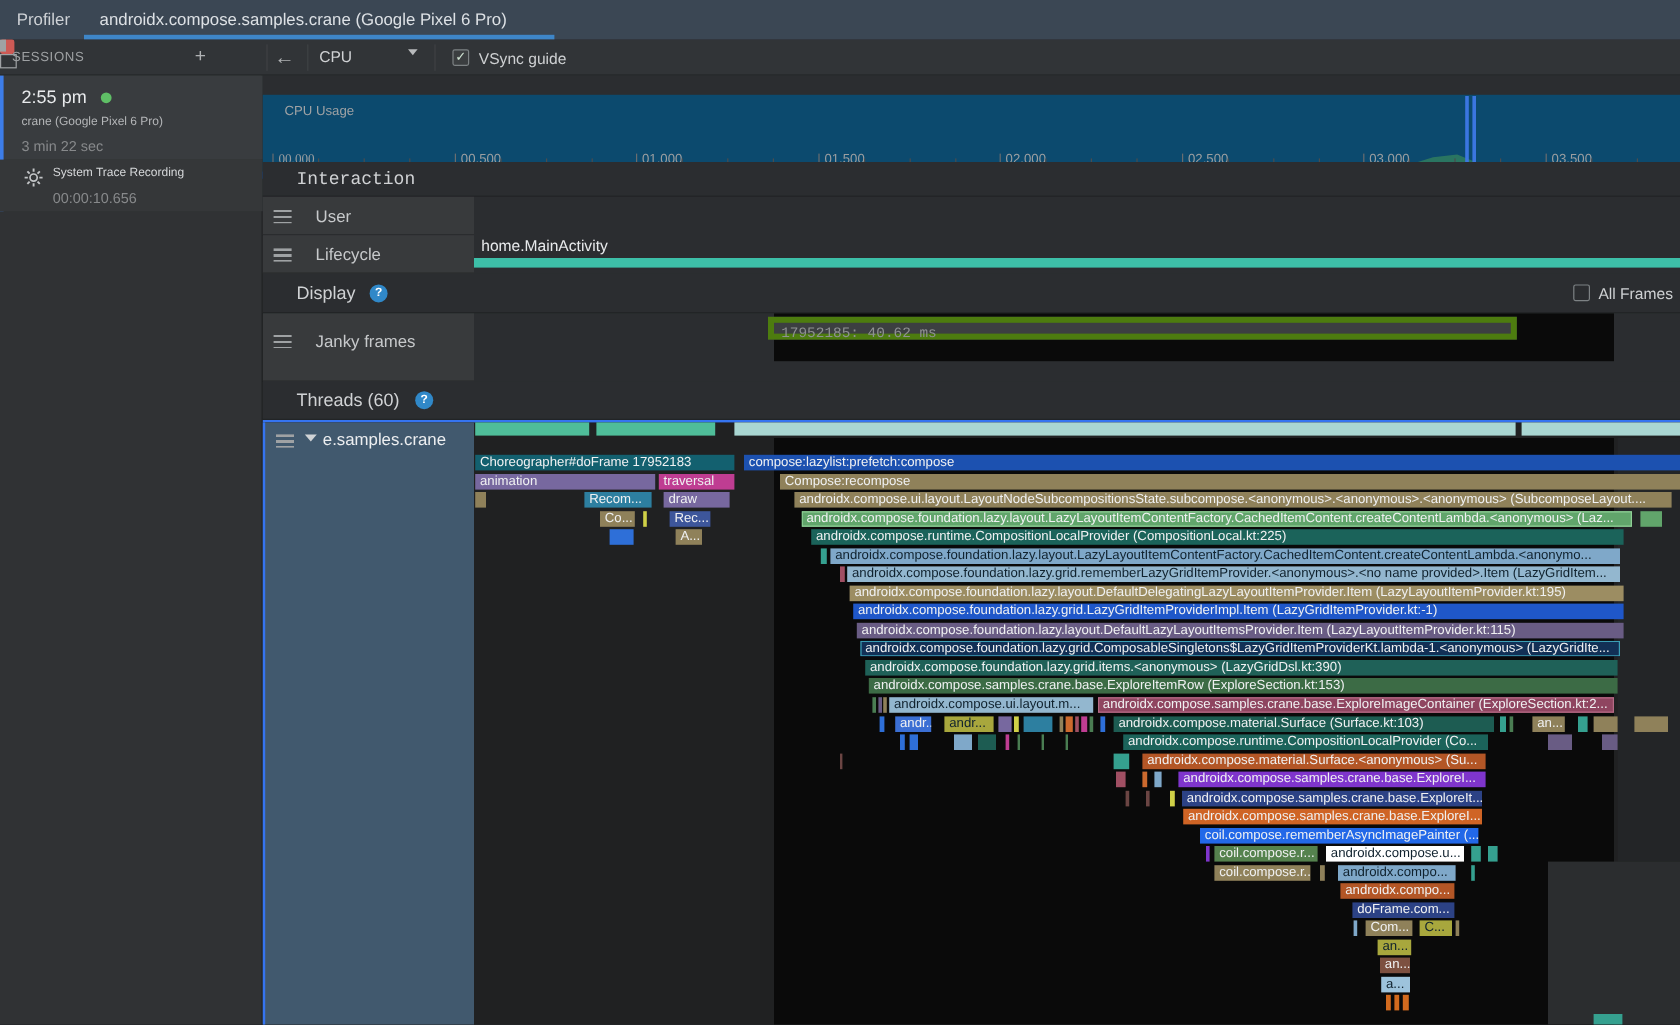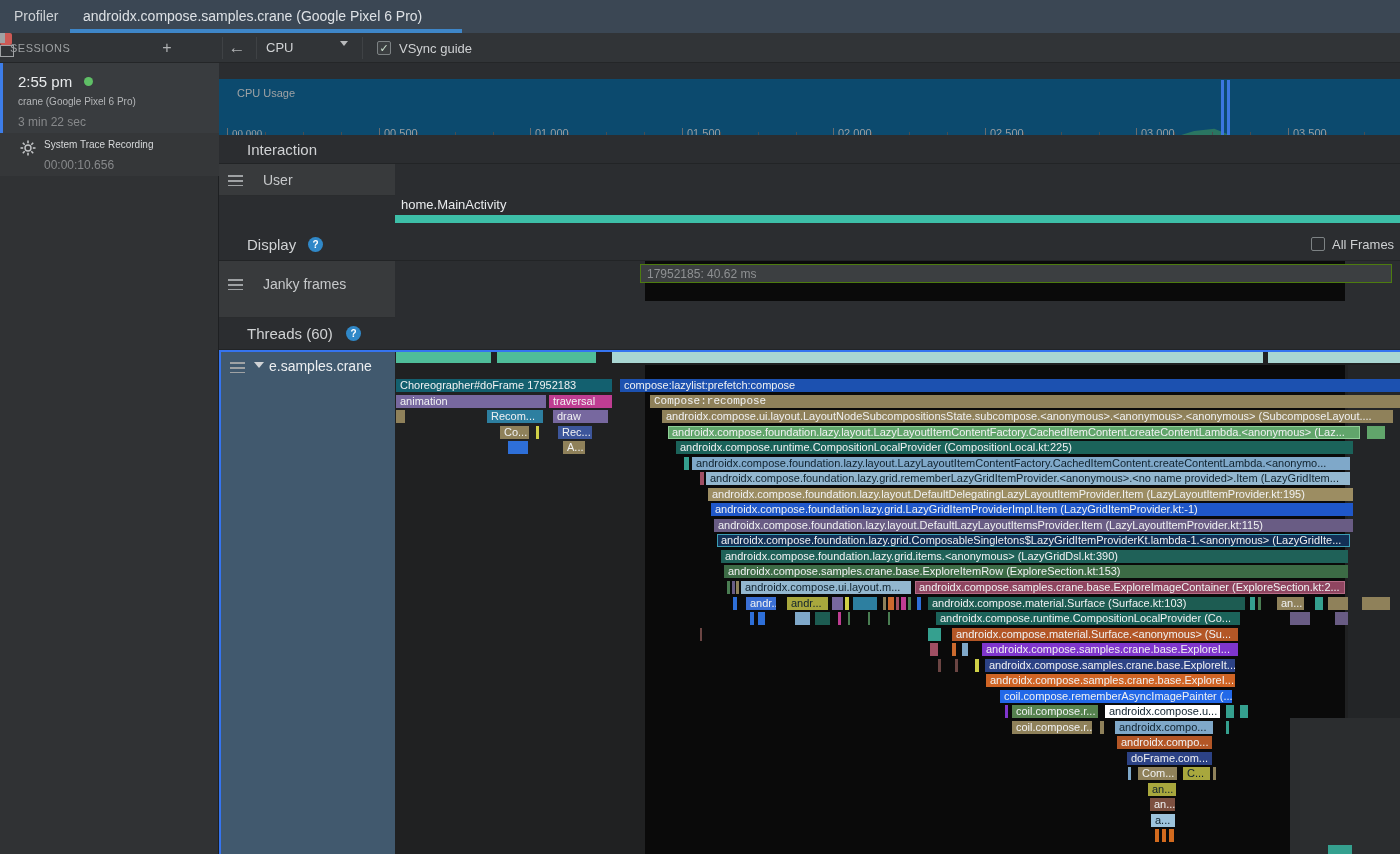--- a/index.html
+++ b/index.html
@@ -62,21 +62,21 @@
   .help-icon { position:absolute; width:15px; height:15px; border-radius:50%; background:#3088c8; color:#fff; font-size:10px; font-weight:bold; text-align:center; line-height:15px; }
   .track-row { position:absolute; left:0; width:1181px; }
   .row-label-cell { position:absolute; left:0; top:0; width:176px; height:100%; background:#383a3c; border-bottom:1px solid #2a2c2e; }
   .hamburger { position:absolute; left:9px; width:15px; height:11px; background:repeating-linear-gradient(to bottom,#9fa2a4 0 2px,transparent 2px 5px); }
   .row-label { position:absolute; left:44px; font-size:14px; color:#c7c9cb; }
 
   #lifecycle-bar { position:absolute; left:176px; top:19px; width:1005px; height:8px; background:#3dbfa8; }
   #lifecycle-event { position:absolute; left:182px; top:1px; font-size:13px; color:#e8eaec; }
 
   #janky-black { position:absolute; left:426px; top:0px; width:700px; height:40px; background:#0a0a0a; }
-  #janky-bar { position:absolute; left:421px; top:3px; width:752px; height:19px; background:#3c3f41; border:1px solid #4d7c0f; }
+  #janky-bar { position:absolute; left:421px; top:3px; width:624px; height:19px; background:#3c3f41; border:5px solid #4d7c0f;font-family:Liberation Mono, monospace; }
   #janky-text { position:absolute; left:6px; top:2px; font-size:12px; color:#8f9193; }
 
   #allframes-box { left:1092px; top:9px; background:transparent; }
   #allframes-label { position:absolute; left:1113px; top:9px; font-size:13px; color:#ced0d2; white-space:nowrap; }
 
   
   #thread-row { position:absolute; left:0; top:287px; width:1181px; height:504px; background:#202122; border-top:2px solid #3574f0; }
   #thread-label-cell { position:absolute; left:0; top:0; width:176px; height:504px; background:#41596e; border-left:2px solid #3574f0; }
   #thread-expander { position:absolute; left:33px; top:10px; width:0; height:0; border-left:5px solid transparent; border-right:5px solid transparent; border-top:6px solid #d0d3d6; }
   #thread-name { position:absolute; left:48px; top:6px; font-size:14px; color:#eceef0; }
@@ -188,30 +188,34 @@
           <div class="tick-minor" style="left: 955px;"></div>
           <div class="tick-minor" style="left: 993px;"></div>
           <div class="tick-minor" style="left: 1031px;"></div>
           <div class="tick-major" style="left: 1069px;"></div>
           <div class="tick-label" style="left: 1074px;">03.500</div>
           <div class="tick-minor" style="left: 1107px;"></div>
           <div class="tick-minor" style="left: 1145px;"></div>
         </div>
     </div>
 
-    <div class="sect-header" style="top:72px; height:29px;">
+    <div class="sect-header" style="top:72px; height:29px;font-family:Liberation Mono, monospace;">
       <div class="sect-title" style="top:6px;">Interaction</div>
     </div>
     <div class="track-row" style="top:101px; height:32px;">
       <div class="row-label-cell">
         <div class="hamburger" style="top:11px"></div>
         <div class="row-label" style="top:8px">User</div>
       </div>
     </div>
     <div class="track-row" style="top:133px; height:32px;">
+      <div class="row-label-cell">
+        <div class="hamburger" style="top:11px"></div>
+        <div class="row-label" style="top:8px">Lifecycle</div>
+      </div>
       <div id="lifecycle-event">home.MainActivity</div>
       <div id="lifecycle-bar"></div>
     </div>
 
     <div class="sect-header" style="top:165px; height:33px;">
       <div class="sect-title" style="top:8px;">Display</div>
       <div class="help-icon" style="left:89px; top:9px;">?</div>
       <div class="checkbox" id="allframes-box"></div>
       <div id="allframes-label">All Frames</div>
     </div>
@@ -253,21 +257,21 @@
       </div>
       <div class="trace-span" style="left: 620px; top: 379px; width: 780px; background: rgb(28, 81, 176);">
         <span>compose:lazylist:prefetch:compose</span>
       </div>
       <div class="trace-span" style="left: 396px; top: 395px; width: 150px; background: rgb(119, 104, 159);">
         <span>animation</span>
       </div>
       <div class="trace-span" style="left: 549px; top: 395px; width: 63px; background: rgb(191, 61, 146);">
         <span>traversal</span>
       </div>
-      <div class="trace-span" style="left: 650px; top: 395px; width: 750px; background: rgb(143, 129, 90); font-family: Liberation Mono, monospace;">
+      <div class="trace-span" style="left: 650px; top: 395px; width: 750px; background: rgb(143, 129, 90);">
         <span>Compose:recompose</span>
       </div>
       <div class="trace-span" style="left: 396px; top: 410px; width: 9px; background: rgb(143, 129, 90);"></div>
       <div class="trace-span" style="left: 487px; top: 410px; width: 56px; background: rgb(45, 127, 160);">
         <span>Recom...</span>
       </div>
       <div class="trace-span" style="left: 553px; top: 410px; width: 55px; background: rgb(119, 104, 159);">
         <span>draw</span>
       </div>
       <div class="trace-span" style="left: 662px; top: 410px; width: 731px; background: rgb(143, 129, 90);">

